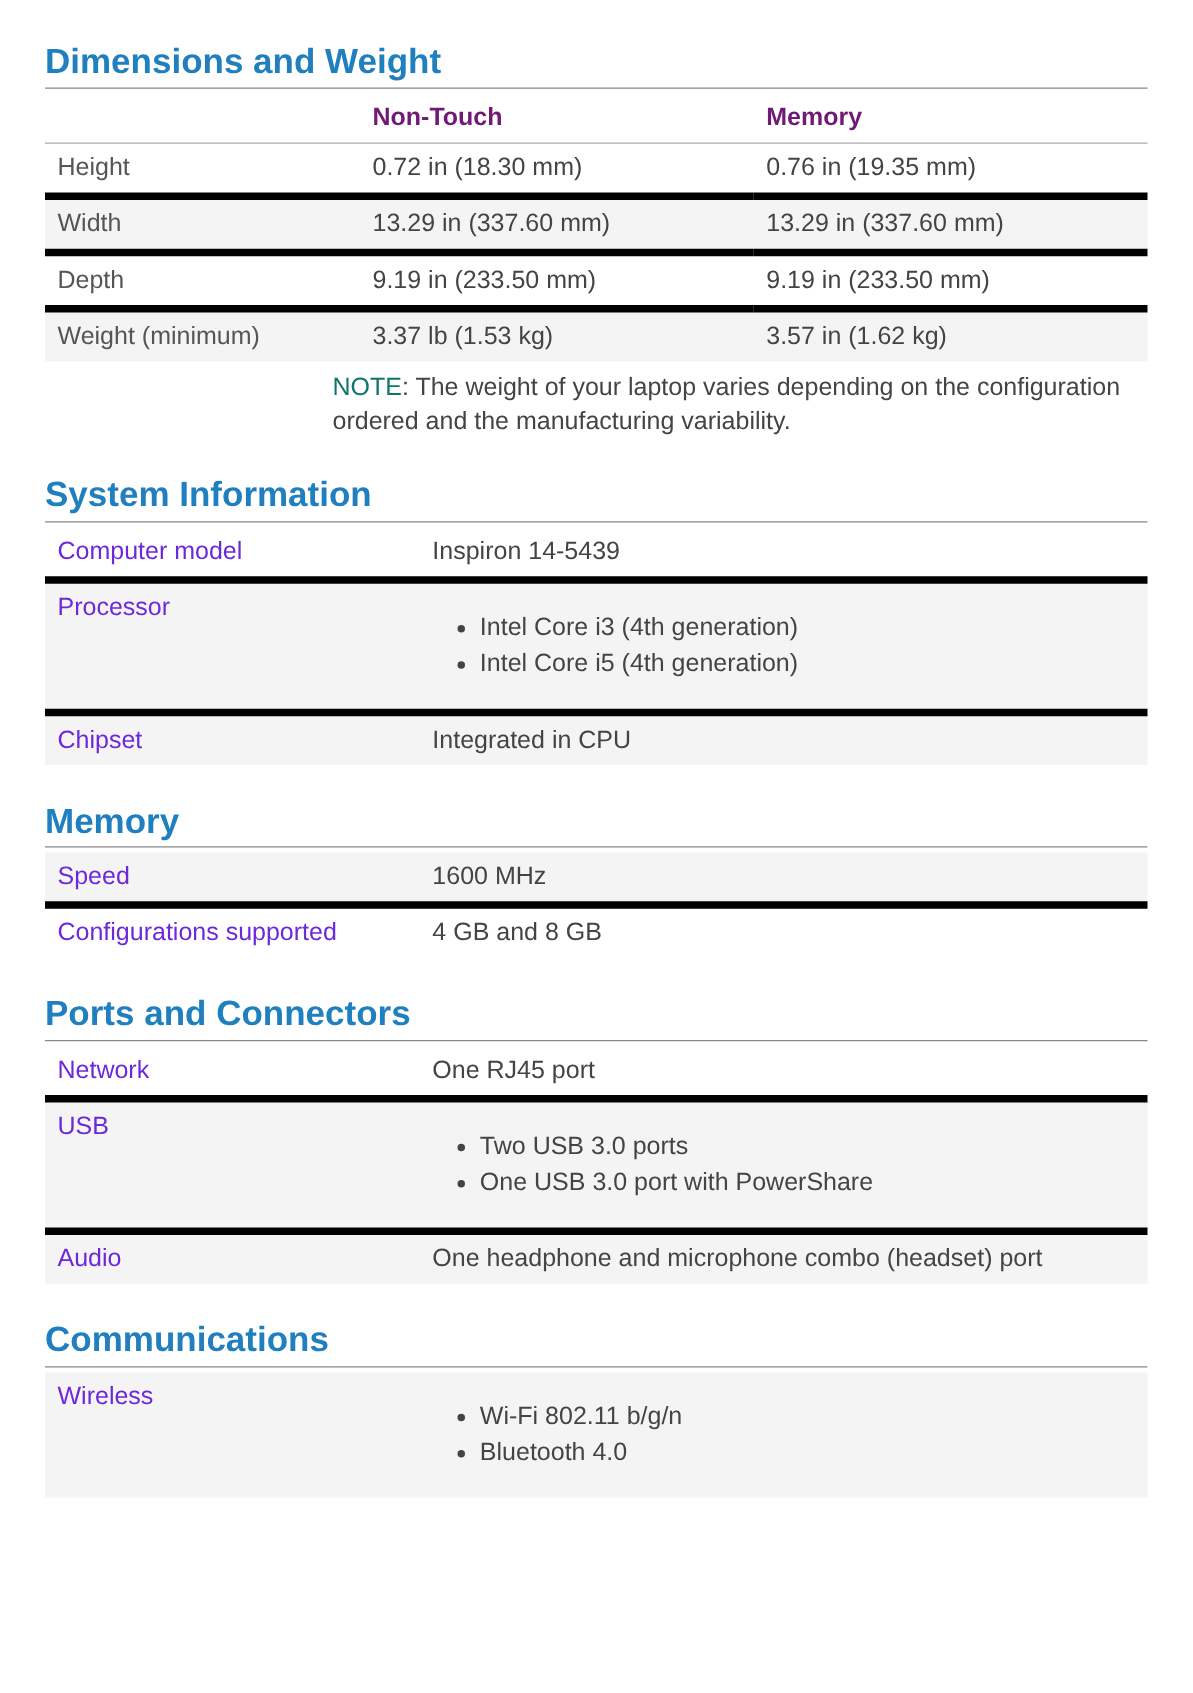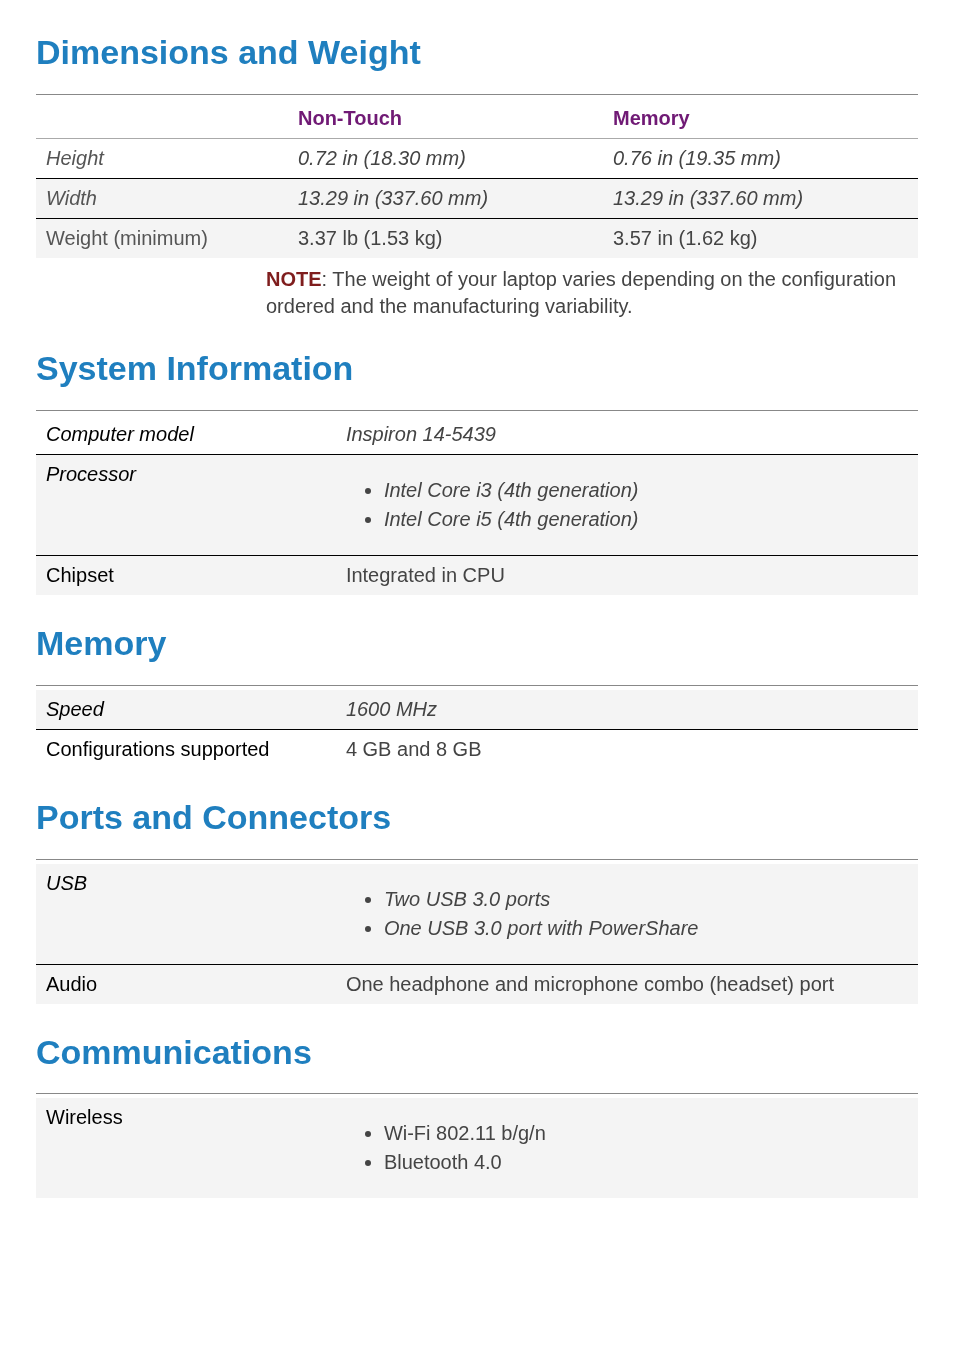--- a/index.html
+++ b/index.html
@@ -8,52 +8,52 @@
     margin: 0;
     padding: 30px 36px;
     color: #444;
     font-size: 20px;
     line-height: 1.35;
     background: #fff;
     width: 954px;
   }
   h2.section-title {
     color: #1f7fbf;
-    font-size: 34px;
+    font-size: 28px;
     font-weight: 600;
     margin: 26px 0 4px 0;
     border-bottom: 1px solid #888;
-    padding-bottom: 18px;
+    padding-bottom: 2px;
   }
   h2.section-title.first { margin-top: 0; }
   table {
     width: 100%;
     border-collapse: collapse;
   }
   th {
     text-align: left;
     font-weight: 600;
     color: #701a75;
     padding: 6px 10px;
     border-bottom: 1px solid #aaa;
   }
   td {
     vertical-align: top;
     padding: 6px 10px;
   }
   tr.shade td { background: #f4f4f4; }
-  tr.line td { border-bottom: 1px solid #000000; font-style: italic; }
-  .label-col { width: 34%; color:#000000; }
+  tr.line td { border-bottom: 6px solid #000000; }
+  .label-col { width: 34%; color:#6d28d9; }
   .dim-label { width: 24%; color:#555; }
   .dim-col   { width: 30%; }
   .note {
     padding: 8px 10px 0 230px;
     color:#444;
   }
-  .note-label { font-weight: 700; color:#7f1d1d; }
+  .note-label { font-weight: 400; color:#0f766e; }
   ul.bullets {
     margin: 16px;
     padding-left: 22px;
   }
   ul.bullets li { margin: 2px 0; }
 </style>
 </head>
 <body>
 
 <h2 class="section-title first">Dimensions and Weight</h2>
@@ -66,20 +66,25 @@
   </tr>
   <tr class="line">
     <td class="dim-label">Height</td>
     <td>0.72 in (18.30 mm)</td>
     <td>0.76 in (19.35 mm)</td>
   </tr>
   <tr class="shade line">
     <td class="dim-label">Width</td>
     <td>13.29 in (337.60 mm)</td>
     <td>13.29 in (337.60 mm)</td>
+  </tr>
+  <tr class="line">
+    <td class="dim-label">Depth</td>
+    <td>9.19 in (233.50 mm)</td>
+    <td>9.19 in (233.50 mm)</td>
   </tr>
   <tr class="shade">
     <td class="dim-label">Weight (minimum)</td>
     <td>3.37 lb (1.53 kg)</td>
     <td>3.57 in (1.62 kg)</td>
   </tr>
 </tbody>
   </table>
 <div class="note">
   <span class="note-label">NOTE</span><span>: The weight of your laptop varies depending on the configuration ordered and the manufacturing variability.</span>
@@ -118,20 +123,24 @@
   <tr>
     <td class="label-col">Configurations supported</td>
     <td>4 GB and 8 GB</td>
   </tr>
 </tbody>
   </table>
 
 <h2 class="section-title">Ports and Connectors</h2>
 <table>
   <tbody>
+      <tr class="line">
+    <td class="label-col">Network</td>
+    <td>One RJ45 port</td>
+  </tr>
   <tr class="shade line">
     <td class="label-col">USB</td>
     <td>
       <ul class="bullets">
         <li>Two USB 3.0 ports</li>
         <li>One USB 3.0 port with PowerShare</li>
       </ul>
     </td>
   </tr>
   <tr class="shade">

